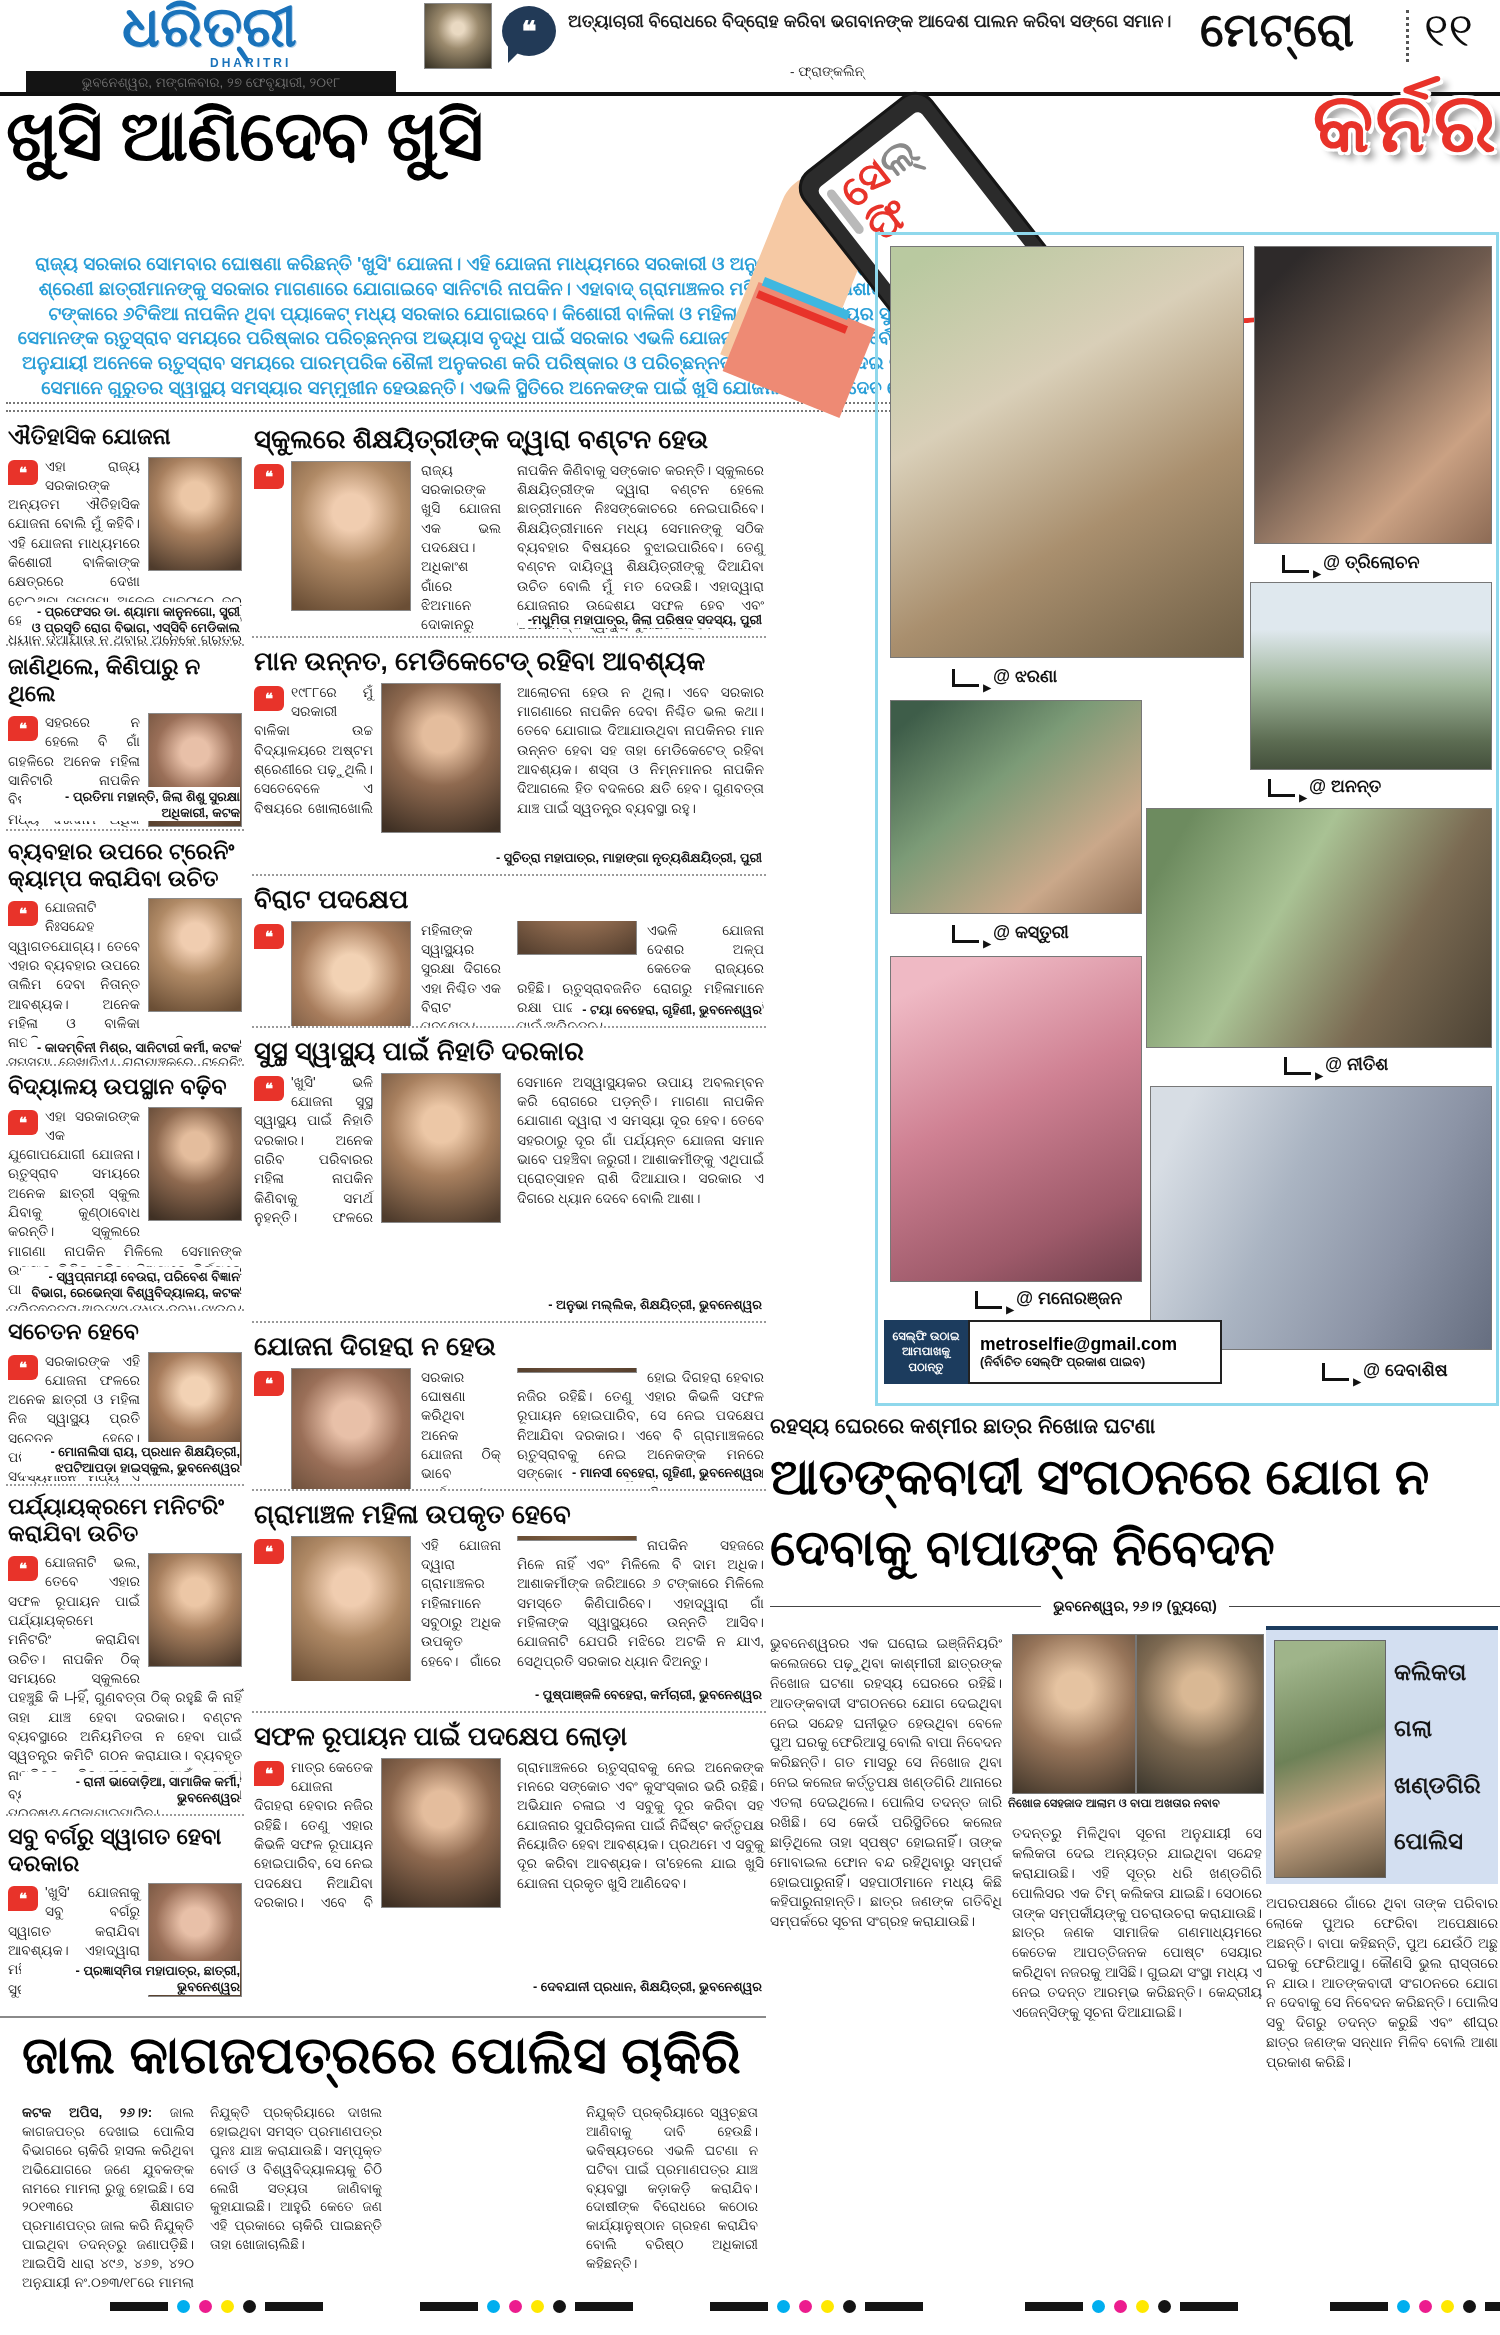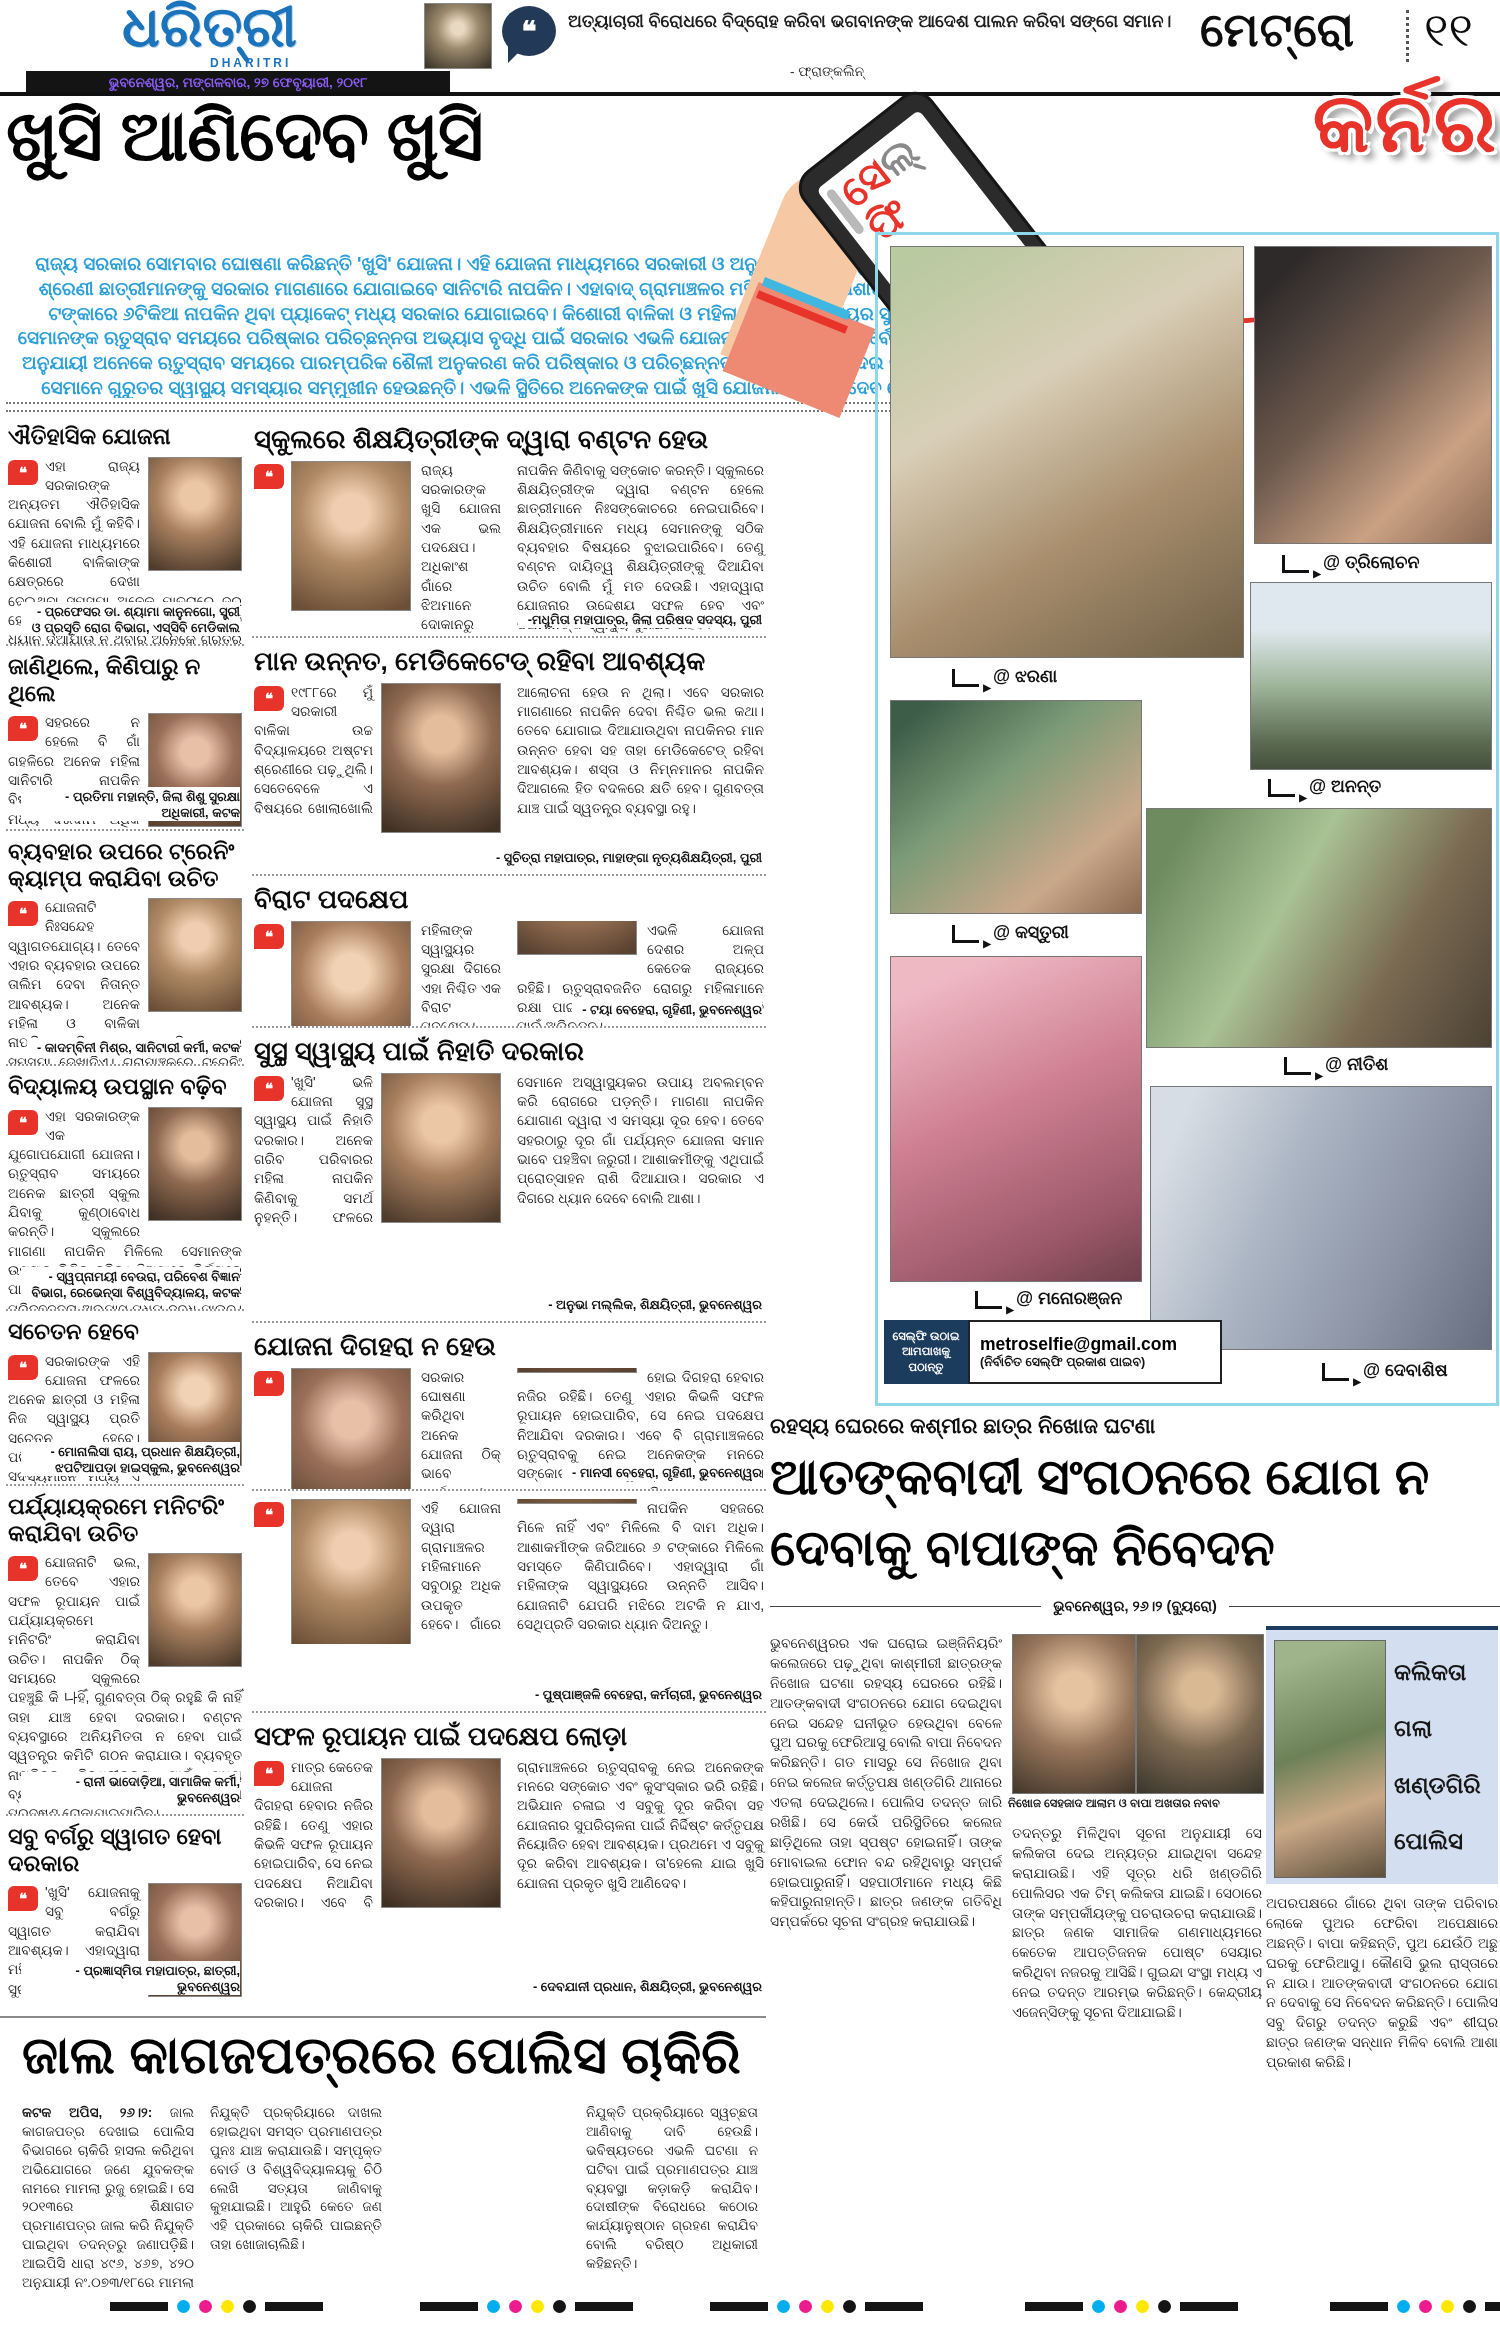--- a/index.html
+++ b/index.html
@@ -4,22 +4,22 @@
 <style>
   html,body{margin:0;padding:0;background:#9a9a9a}
   .page{position:relative;width:1500px;height:2335px;margin:0 auto;background:#fff;
         font-family:"Liberation Sans",sans-serif;color:#111;overflow:hidden}
   .abs{position:absolute}
 
   
   .logo{left:52px;top:-2px;width:315px;text-align:center;font-size:56px;font-weight:800;
         color:#1a73bb;text-shadow:1px 1px 0 #b9d4ea;line-height:1.05}
   .logo-sub{left:210px;top:56px;font-size:12px;font-weight:800;letter-spacing:3px;color:#1a73bb}
-  .datebar{left:26px;top:71px;width:424px;height:23px;background:#141414;color:#8b5cf6;
-           font-size:13.5px;font-weight:700;display:flex;align-items:center;justify-content:center}
+  .datebar{left:26px;top:71px;width:370px;height:23px;background:#141414;color:#737373;
+           font-size:13.5px;font-weight:400;display:flex;align-items:center;justify-content:center}
   .franklin{left:424px;top:3px;width:66px;height:64px;border:1px solid #8a8a8a;
             background:radial-gradient(circle at 50% 38%,#e9d9c2 12%,#9b8a6d 40%,#3c3628 95%)}
   .qicon{left:502px;top:6px;width:54px;height:50px;background:#223a57;border-radius:50%;
          color:#fff;font-size:28px;display:flex;align-items:center;justify-content:center;font-weight:700}
   .qicon::after{content:"";position:absolute;left:6px;bottom:-7px;border:9px solid transparent;
                 border-top-color:#223a57;border-left-color:#223a57}
   .mquote{left:568px;top:8px;width:620px;font-size:17.5px;font-weight:700;line-height:1.5;color:#1d1d1d}
   .mattr{left:790px;top:64px;font-size:13.5px;font-weight:400;color:#222}
   .metro{left:1200px;top:2px;font-size:47px;font-weight:900;letter-spacing:1px;color:#0d0d0d}
   .pgdiv{left:1406px;top:10px;height:52px;border-left:3px dotted #555}
@@ -213,20 +213,21 @@
       <h3>ସୁସ୍ଥ ସ୍ୱାସ୍ଥ୍ୟ ପାଇଁ ନିହାତି ଦରକାର</h3>
       <div class="pbody"><span class="q">❝</span><span class="pt pt1"></span><span>'ଖୁସି' ଭଳି ଯୋଜନା ସୁସ୍ଥ ସ୍ୱାସ୍ଥ୍ୟ ପାଇଁ ନିହାତି ଦରକାର। ଅନେକ ଗରିବ ପରିବାରର ମହିଳା ନାପକିନ କିଣିବାକୁ ସମର୍ଥ ନୁହନ୍ତି। ଫଳରେ ସେମାନେ ଅସ୍ୱାସ୍ଥ୍ୟକର ଉପାୟ ଅବଲମ୍ବନ କରି ରୋଗରେ ପଡ଼ନ୍ତି। ମାଗଣା ନାପକିନ ଯୋଗାଣ ଦ୍ୱାରା ଏ ସମସ୍ୟା ଦୂର ହେବ। ତେବେ ସହରଠାରୁ ଦୂର ଗାଁ ପର୍ଯ୍ୟନ୍ତ ଯୋଜନା ସମାନ ଭାବେ ପହଞ୍ଚିବା ଜରୁରୀ। ଆଶାକର୍ମୀଙ୍କୁ ଏଥିପାଇଁ ପ୍ରୋତ୍ସାହନ ରାଶି ଦିଆଯାଉ। ସରକାର ଏ ଦିଗରେ ଧ୍ୟାନ ଦେବେ ବୋଲି ଆଶା।</span></div>
       <div class="byline">- ଅନୁଭା ମଲ୍ଲିକ, ଶିକ୍ଷୟିତ୍ରୀ, ଭୁବନେଶ୍ୱର</div>
     </section>
     <section class="piece" style="height:168px">
       <h3>ଯୋଜନା ଦିଗହରା ନ ହେଉ</h3>
       <div class="pbody"><span class="q">❝</span><span class="pt pt2 fl"></span><span>ସରକାର ଘୋଷଣା କରିଥିବା ଅନେକ ଯୋଜନା ଠିକ୍ ଭାବେ କାର୍ଯ୍ୟକାରୀ ନ ହୋଇ ଦିଗହରା ହେବାର ନଜିର ରହିଛି। ତେଣୁ ଏହାର କିଭଳି ସଫଳ ରୂପାୟନ ହୋଇପାରିବ, ସେ ନେଇ ପଦକ୍ଷେପ ନିଆଯିବା ଦରକାର। ଏବେ ବି ଗ୍ରାମାଞ୍ଚଳରେ ଋତୁସ୍ରାବକୁ ନେଇ ଅନେକଙ୍କ ମନରେ ସଙ୍କୋଚ ଏବଂ କୁସଂସ୍କାର ଭରି ରହିଛି। ପ୍ରଥମେ ଏ ସବୁକୁ ଦୂର କରିବା ଆବଶ୍ୟକ।</span></div>
       <div class="byline">- ମାନସୀ ବେହେରା, ଗୃହିଣୀ, ଭୁବନେଶ୍ୱର</div>
     </section>
     <section class="piece" style="height:222px">
+      <h3>ଗ୍ରାମାଞ୍ଚଳ ମହିଳା ଉପକୃତ ହେବେ</h3>
       <div class="pbody"><span class="q">❝</span><span class="pt pt3 fl"></span><span>ଏହି ଯୋଜନା ଦ୍ୱାରା ଗ୍ରାମାଞ୍ଚଳର ମହିଳାମାନେ ସବୁଠାରୁ ଅଧିକ ଉପକୃତ ହେବେ। ଗାଁରେ ନାପକିନ ସହଜରେ ମିଳେ ନାହିଁ ଏବଂ ମିଳିଲେ ବି ଦାମ ଅଧିକ। ଆଶାକର୍ମୀଙ୍କ ଜରିଆରେ ୬ ଟଙ୍କାରେ ମିଳିଲେ ସମସ୍ତେ କିଣିପାରିବେ। ଏହାଦ୍ୱାରା ଗାଁ ମହିଳାଙ୍କ ସ୍ୱାସ୍ଥ୍ୟରେ ଉନ୍ନତି ଆସିବ। ଯୋଜନାଟି ଯେପରି ମଝିରେ ଅଟକି ନ ଯାଏ, ସେଥିପ୍ରତି ସରକାର ଧ୍ୟାନ ଦିଅନ୍ତୁ।</span></div>
       <div class="byline">- ପୁଷ୍ପାଞ୍ଜଳି ବେହେରା, କର୍ମଚାରୀ, ଭୁବନେଶ୍ୱର</div>
     </section>
     <section class="piece" style="height:290px;border-bottom:none">
       <h3>ସଫଳ ରୂପାୟନ ପାଇଁ ପଦକ୍ଷେପ ଲୋଡ଼ା</h3>
       <div class="pbody"><span class="q">❝</span><span class="pt pt4"></span><span>ମାତ୍ର କେତେକ ଯୋଜନା ଦିଗହରା ହେବାର ନଜିର ରହିଛି। ତେଣୁ ଏହାର କିଭଳି ସଫଳ ରୂପାୟନ ହୋଇପାରିବ, ସେ ନେଇ ପଦକ୍ଷେପ ନିଆଯିବା ଦରକାର। ଏବେ ବି ଗ୍ରାମାଞ୍ଚଳରେ ଋତୁସ୍ରାବକୁ ନେଇ ଅନେକଙ୍କ ମନରେ ସଙ୍କୋଚ ଏବଂ କୁସଂସ୍କାର ଭରି ରହିଛି। ଅଭିଯାନ ଚଳାଇ ଏ ସବୁକୁ ଦୂର କରିବା ସହ ଯୋଜନାର ସୁପରିଚାଳନା ପାଇଁ ନିର୍ଦ୍ଦିଷ୍ଟ କର୍ତ୍ତୃପକ୍ଷ ନିୟୋଜିତ ହେବା ଆବଶ୍ୟକ। ପ୍ରଥମେ ଏ ସବୁକୁ ଦୂର କରିବା ଆବଶ୍ୟକ। ତା'ହେଲେ ଯାଇ ଖୁସି ଯୋଜନା ପ୍ରକୃତ ଖୁସି ଆଣିଦେବ।</span></div>
       <div class="byline">- ଦେବଯାନୀ ପ୍ରଧାନ, ଶିକ୍ଷୟିତ୍ରୀ, ଭୁବନେଶ୍ୱର</div>
     </section>
   </div>
 

